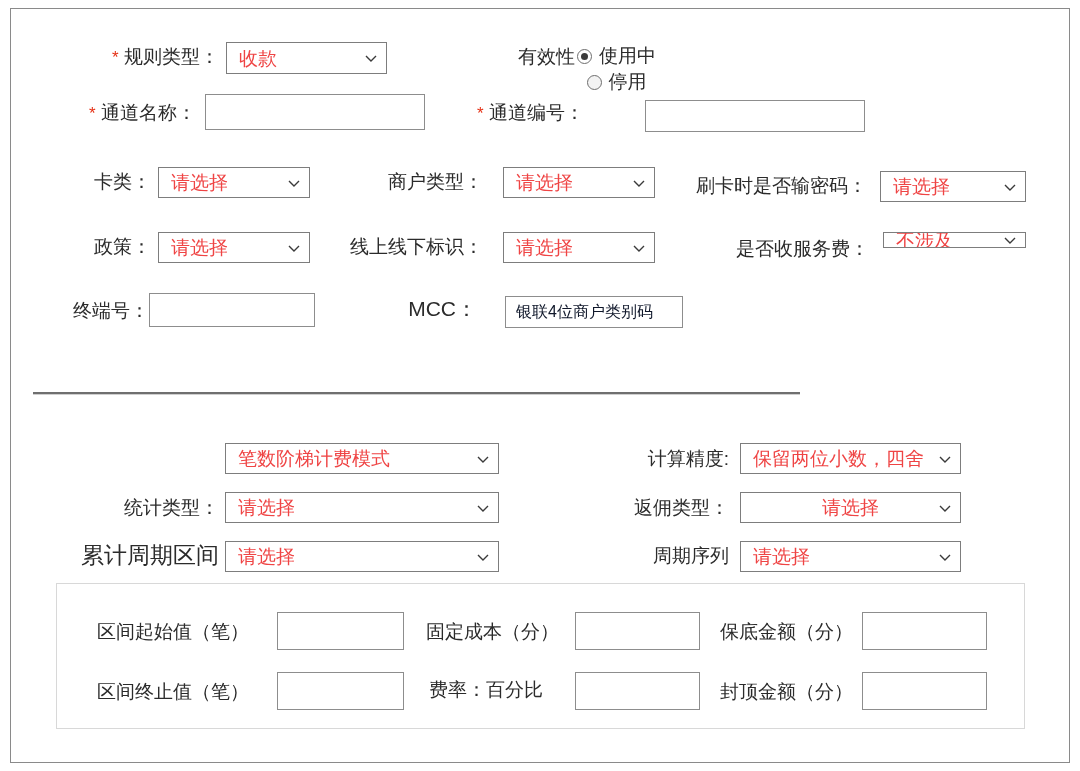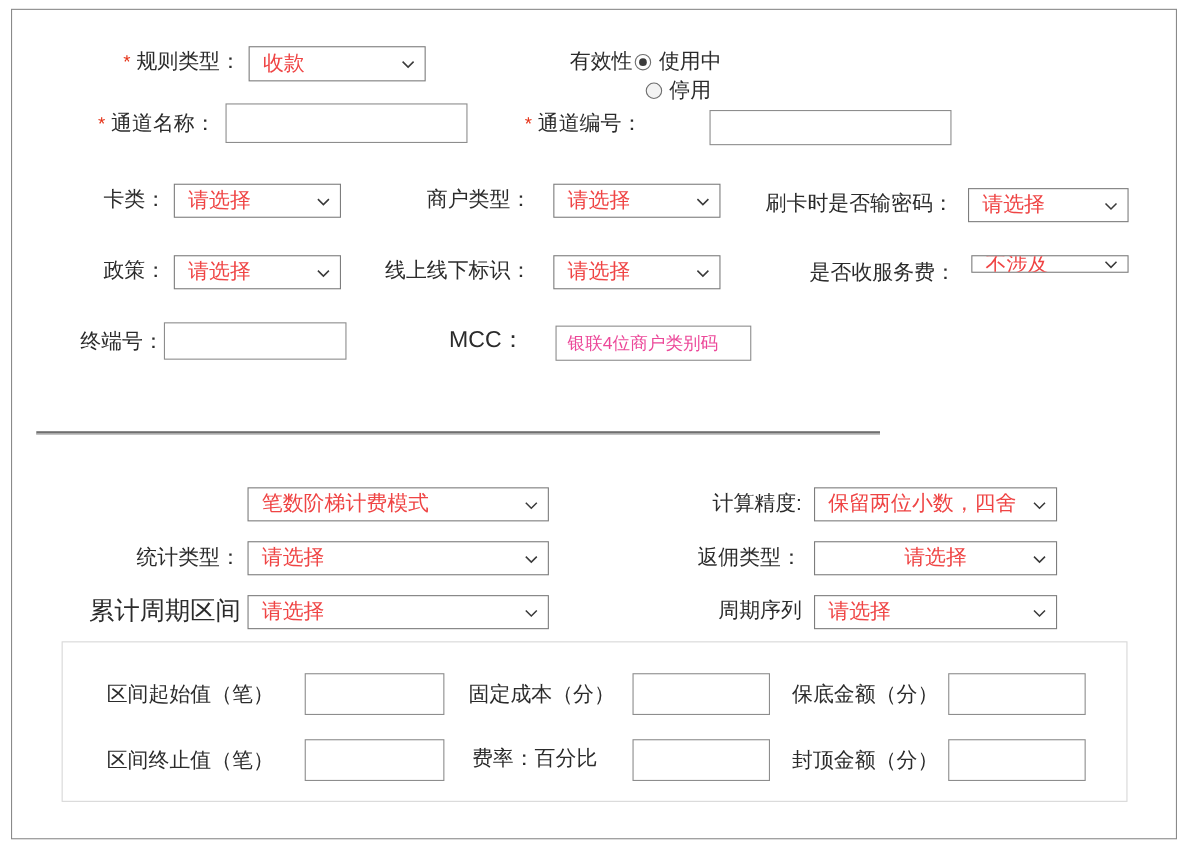--- a/index.html
+++ b/index.html
@@ -56,21 +56,21 @@
     border:1px solid #8d8d8d;
     background:#fff;
     font-size:17px;
     color:#1d1d1d;
     display:flex;
     align-items:center;
     padding:0 10px;
     white-space:nowrap;
     overflow:hidden;
   }
-  .inp .ph{color:#ec4899;font-size:16px;}
+  .inp .ph{color:#0f172a;font-size:16px;}
   .radio-row{position:absolute;display:flex;align-items:center;flex-direction:column;}
   .radio{
     display:flex;align-items:center;
     margin-right:26px;
     font-size:19px;
     white-space:nowrap;
   }
   .radio .dot{
     width:15px;height:15px;border-radius:50%;
     border:1px solid #6e6e6e;

